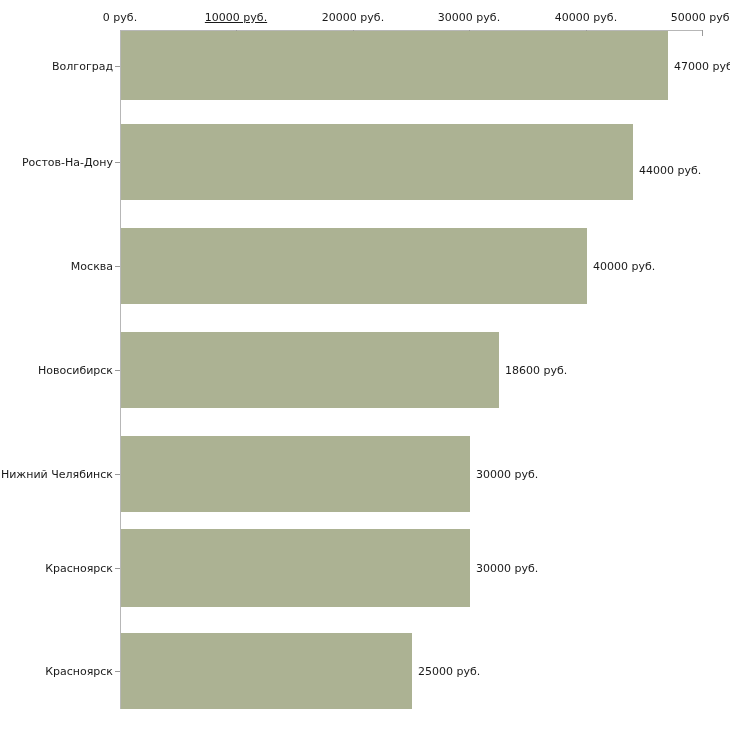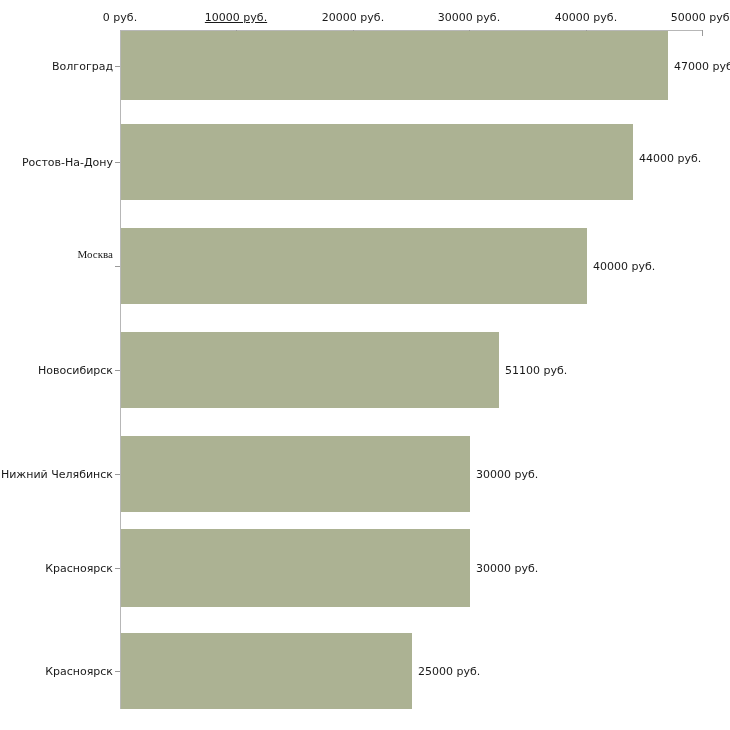--- a/index.html
+++ b/index.html
@@ -121,39 +121,39 @@
       <div class="cat-tick" style="top: 162px;"></div>
       <div class="cat-tick" style="top: 266px;"></div>
       <div class="cat-tick" style="top: 370px;"></div>
       <div class="cat-tick" style="top: 474px;"></div>
       <div class="cat-tick" style="top: 568px;"></div>
       <div class="cat-tick" style="top: 671px;"></div>
     </div>
   <div id="cat-labels">
       <div class="cat-label" style="right: 617px; top: 66px; text-align: right;">Волгоград</div>
       <div class="cat-label" style="right: 617px; top: 162px;">Ростов-На-Дону</div>
-      <div class="cat-label" style="right: 617px; top: 254px; font-family: Liberation Serif, serif;">Москва</div>
+      <div class="cat-label" style="right: 617px; top: 266px;">Москва</div>
       <div class="cat-label" style="right: 617px; top: 370px;">Новосибирск</div>
       <div class="cat-label" style="right: 617px; top: 474px;">Нижний Челябинск</div>
       <div class="cat-label" style="right: 617px; top: 568px;">Красноярск</div>
       <div class="cat-label" style="right: 617px; top: 671px;">Красноярск</div>
     </div>
 
   <div id="bars">
       <div class="bar" title="Волгоград 47000 руб" style="top: 31px; height: 69px; width: 547px; background: rgb(172, 178, 147);"></div>
       <div class="bar" title="Ростов-На-Дону 44000 руб." style="top: 124px; height: 76px; width: 512px; background: rgb(172, 178, 147);"></div>
       <div class="bar" title="Москва 40000 руб." style="top: 228px; height: 76px; width: 466px; background: rgb(172, 178, 147);"></div>
       <div class="bar" title="Новосибирск 32500 руб." style="top: 332px; height: 76px; width: 378px; background: rgb(172, 178, 147);"></div>
       <div class="bar" title="Нижний Новгород 30000 руб." style="top: 436px; height: 76px; width: 349px; background: rgb(172, 178, 147);"></div>
       <div class="bar" title="Красноярск 30000 руб." style="top: 529px; height: 78px; width: 349px; background: rgb(172, 178, 147);"></div>
       <div class="bar" title="Челябинск 25000 руб." style="top: 633px; height: 76px; width: 291px; background: rgb(172, 178, 147);"></div>
     </div>
   <div id="bar-labels">
       <div class="bar-value-label" style="left: 674px; top: 65.5px;">47000 руб</div>
-      <div class="bar-value-label" style="left: 639px; top: 158px;">44000 руб.</div>
+      <div class="bar-value-label" style="left: 639px; top: 170px;">44000 руб.</div>
       <div class="bar-value-label" style="left: 593px; top: 266px;">40000 руб.</div>
-      <div class="bar-value-label" style="left: 505px; top: 370px;">51100 руб.</div>
+      <div class="bar-value-label" style="left: 505px; top: 370px;">18600 руб.</div>
       <div class="bar-value-label" style="left: 476px; top: 474px;">30000 руб.</div>
       <div class="bar-value-label" style="left: 476px; top: 568px;">30000 руб.</div>
       <div class="bar-value-label" style="left: 418px; top: 671px;">25000 руб.</div>
     </div>
 
 </div>
 
 </body></html>

